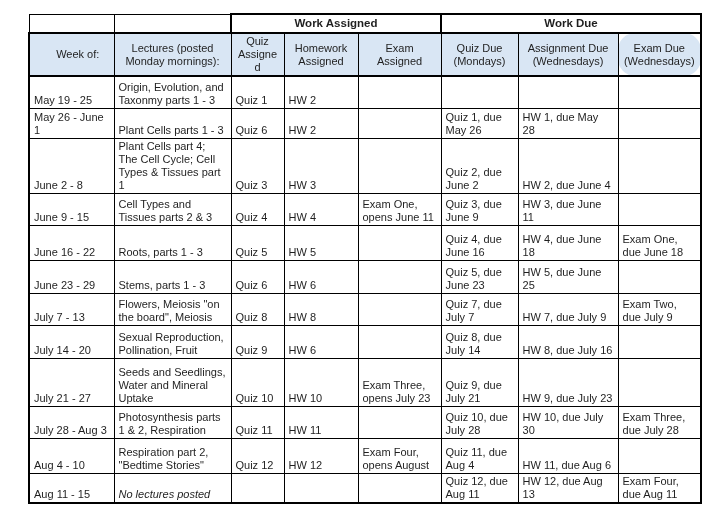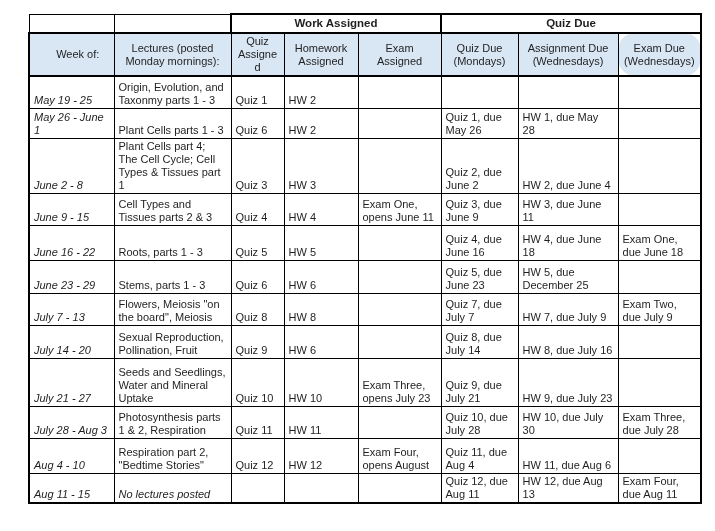--- a/index.html
+++ b/index.html
@@ -59,21 +59,21 @@
     border-bottom-width: 2px;
   }
   .schedule tr.cols th:first-child { border-left-width: 2px; padding-left: 16px; }
   .schedule tr.cols th:last-child  { border-right-width: 2px; border-radius: 17px; }
   
   .schedule tbody td {
     vertical-align: bottom;
     text-align: left;
     background: #ffffff;
   }
-  .schedule tbody td:first-child { border-left-width: 2px; font-style: italic; }
+  .schedule tbody td:first-child { border-left-width: 2px; }
   .schedule tbody td:last-child  { border-right-width: 2px; }
   .schedule tbody tr:last-child td { border-bottom-width: 2px; }
   .schedule td.italic { font-style: italic; }
 </style>
 </head>
 <body>
 
 <div class="page">
   <table class="schedule">
     <colgroup>
@@ -84,21 +84,21 @@
       <col style="width:83px">
       <col style="width:77px">
       <col style="width:100px">
       <col style="width:83px">
     </colgroup>
     <thead>
       <tr>
         <td class="blank"></td>
         <td class="blank"></td>
         <th class="group" colspan="3">Work Assigned</th>
-        <th class="group" colspan="3">Quiz Due</th>
+        <th class="group" colspan="3">Work Due</th>
       </tr>
       <tr class="cols">
         <th>Week of:</th>
         <th>Lectures (posted Monday mornings):</th>
         <th>Quiz Assigned</th>
         <th>Homework Assigned</th>
         <th>Exam Assigned</th>
         <th>Quiz Due (Mondays)</th>
         <th>Assignment Due (Wednesdays)</th>
         <th>Exam Due (Wednesdays)</th>
@@ -155,21 +155,21 @@
           <td>HW 4, due June 18</td>
           <td>Exam One, due June 18</td>
         </tr>
         <tr style="height: 33px;">
           <td>June 23 - 29</td>
           <td>Stems, parts 1 - 3</td>
           <td>Quiz 6</td>
           <td>HW 6</td>
           <td></td>
           <td>Quiz 5, due June 23</td>
-          <td>HW 5, due December 25</td>
+          <td>HW 5, due June 25</td>
           <td></td>
         </tr>
         <tr style="height: 32px;">
           <td>July 7 - 13</td>
           <td>Flowers, Meiosis "on the board", Meiosis</td>
           <td>Quiz 8</td>
           <td>HW 8</td>
           <td></td>
           <td>Quiz 7, due July 7</td>
           <td>HW 7, due July 9</td>

